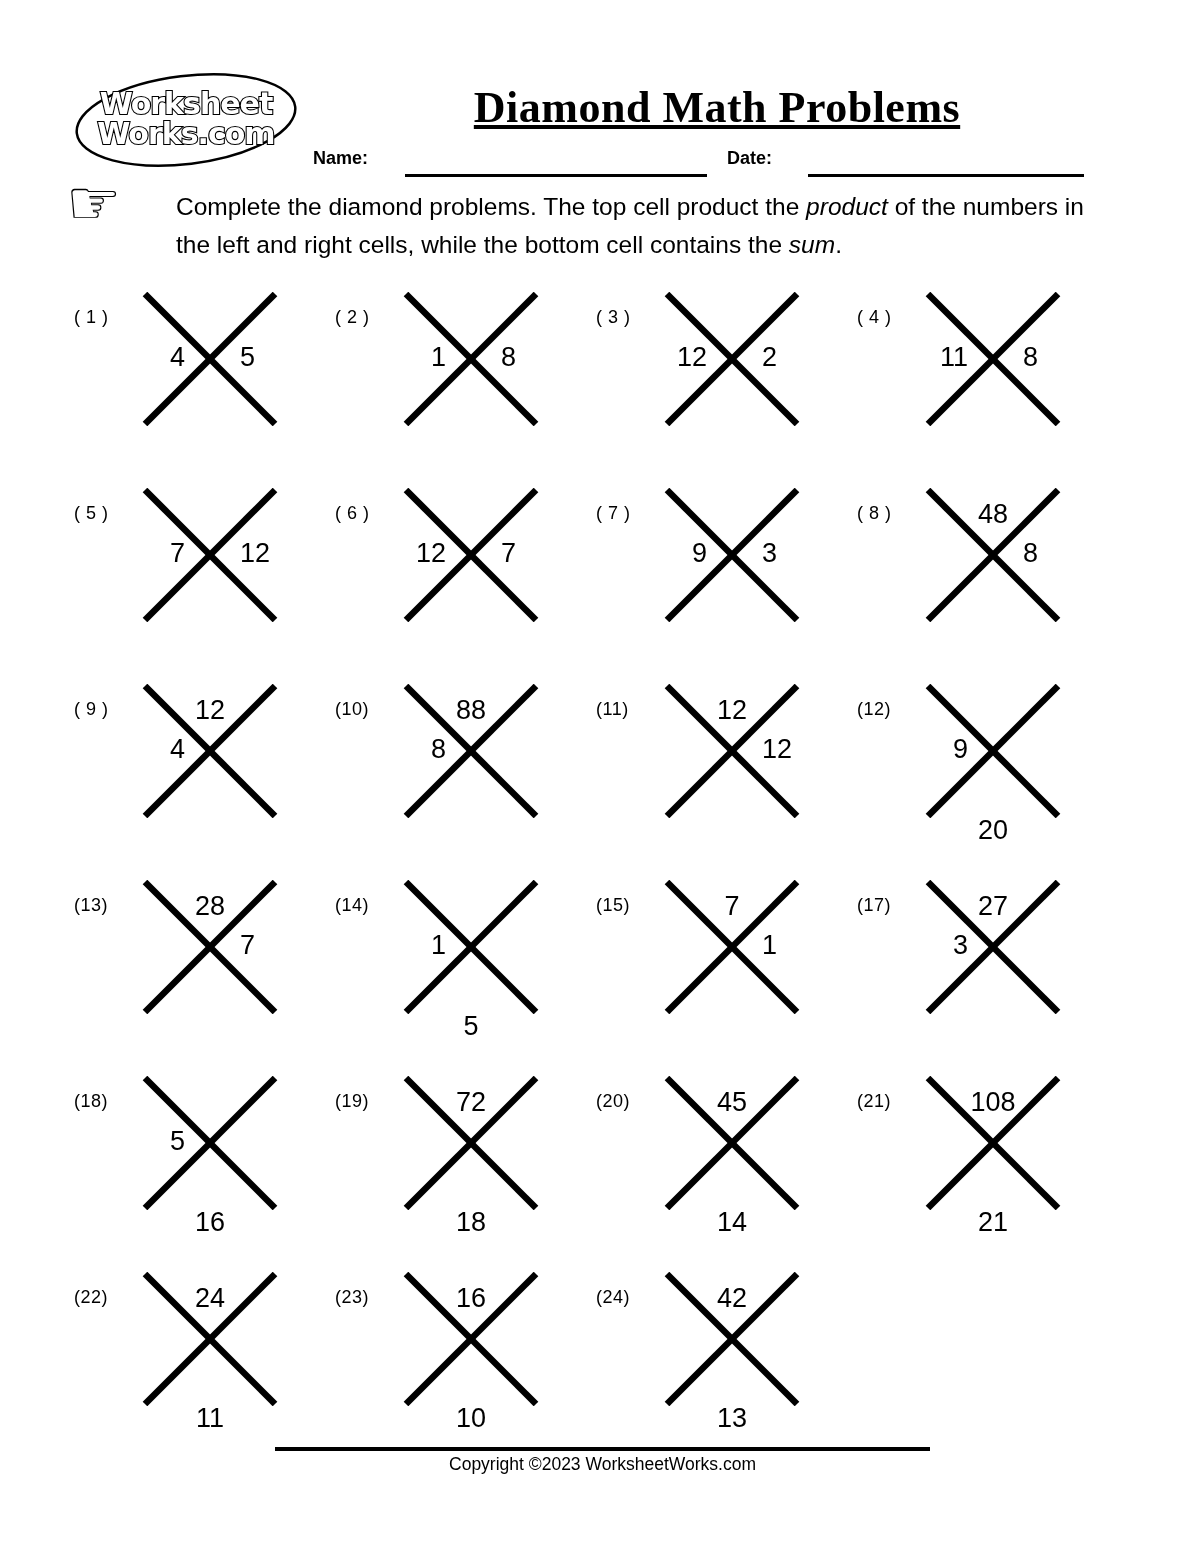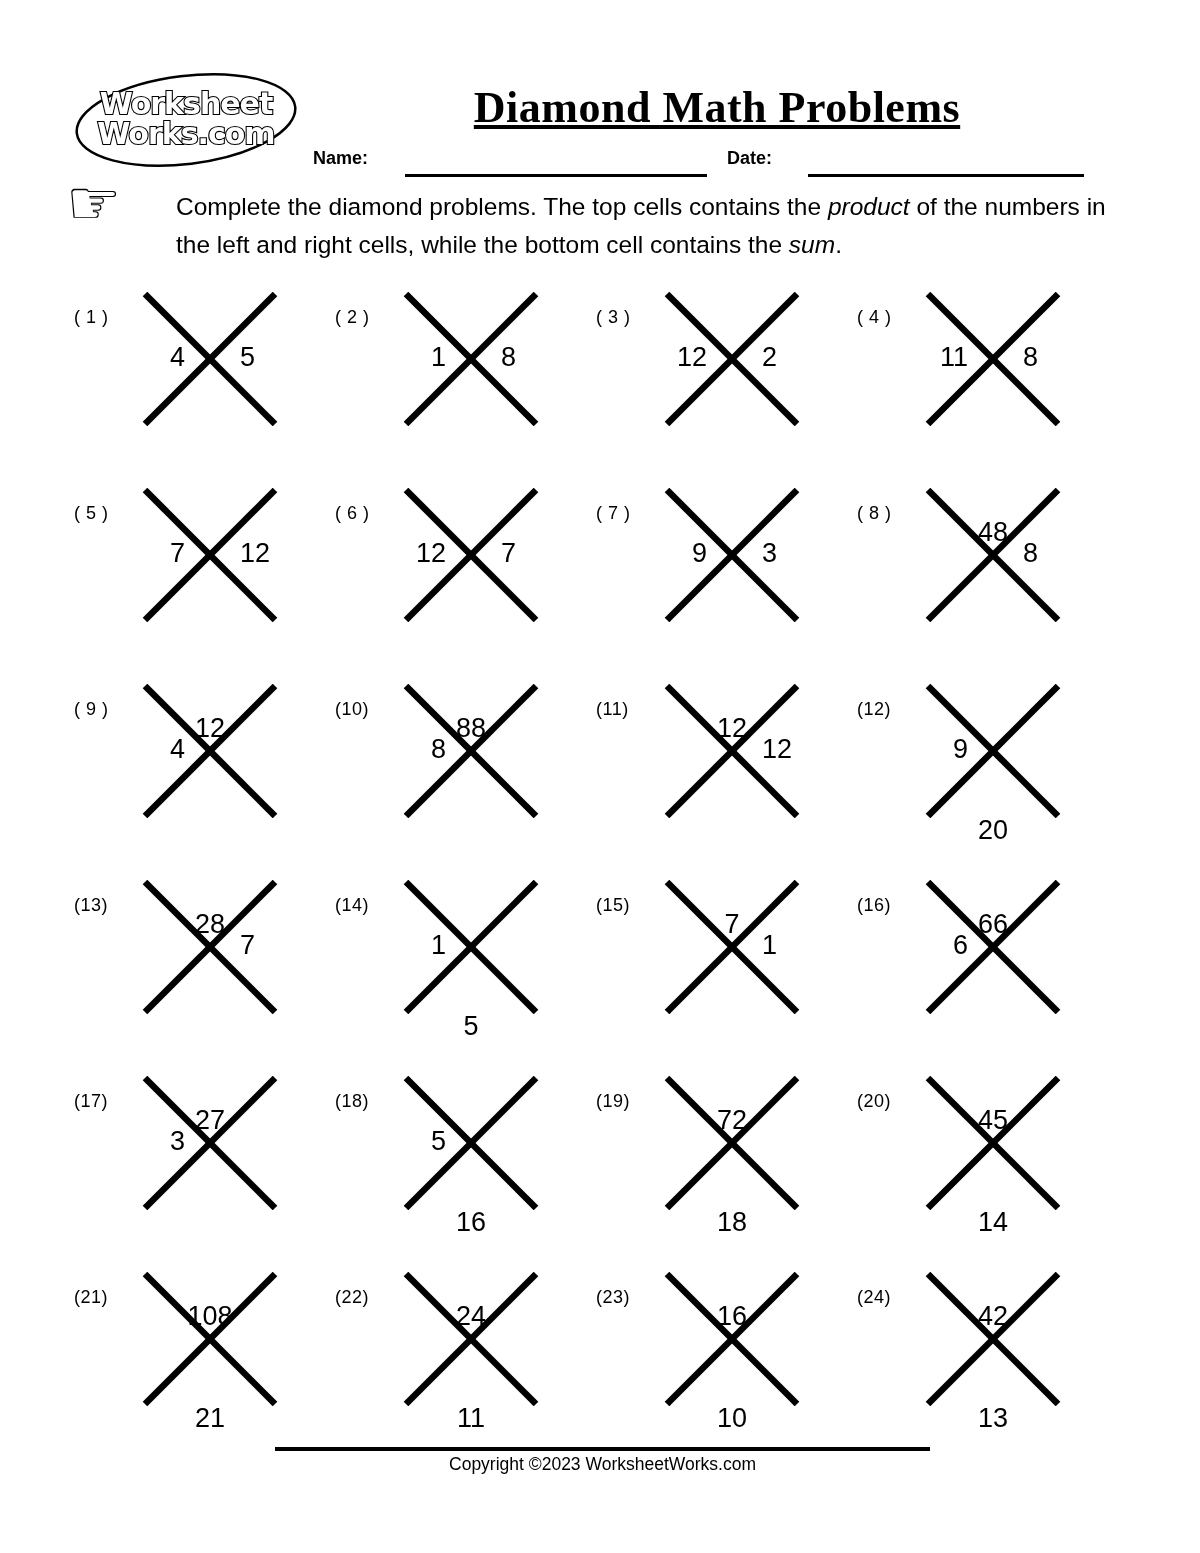--- a/index.html
+++ b/index.html
@@ -45,21 +45,21 @@
   }
   .cell { position:relative; }
   .plabel {
     position:absolute; left:4px; top:15px;
     font-size:18px; letter-spacing:0.5px; white-space:pre;
   }
   .xwrap { position:absolute; left:72px; top:0px; width:136px; height:134px; }
   .num {
     position:absolute; font-size:27px; line-height:27px; white-space:nowrap;
   }
-  .num-top    { left:140px; top:13px;  transform:translateX(-50%);margin-top:18px; }
+  .num-top    { left:140px; top:13px;  transform:translateX(-50%); }
   .num-bottom { left:140px; top:93px;  transform:translateX(-50%);margin-top:40px; }
   .num-left   { right:146px; top:52px; text-align:right; }
   .num-right  { left:170px;  top:52px; }
 
   
   .footer-rule { position:absolute; left:275px; top:1447px; width:655px; height:4px; background:#000; }
   .footer-text {
     position:absolute; left:275px; top:1454px; width:655px;
     text-align:center; font-size:17.5px;
   }
@@ -77,21 +77,21 @@
 
 <div class="page-title">Diamond Math Problems</div>
 
 <span class="field-label name-label">Name:</span>
 <div class="write-line name-line"></div>
 <span class="field-label date-label">Date:</span>
 <div class="write-line date-line"></div>
 
 <div class="hand-icon">☞</div>
 <div class="instructions">
-  <span>Complete the diamond problems. The top cells contains the </span><span class="em">product</span><span> of the numbers in the left and right cells, while the bottom cell contains the </span><span class="em">sum</span><span>.</span>
+  <span>Complete the diamond problems. The top cell product the </span><span class="em">product</span><span> of the numbers in the left and right cells, while the bottom cell contains the </span><span class="em">sum</span><span>.</span>
 </div>
 
 <div class="problems">
   <div class="cell">
     <span class="plabel">( 1 )</span>
     <span class="xwrap">
       <svg width="136" height="134" viewBox="0 0 136 134">
         <line x1="3" y1="2" x2="133" y2="132" stroke="#000" stroke-width="6.5"></line>
         <line x1="133" y1="2" x2="3" y2="132" stroke="#000" stroke-width="6.5"></line>
       </svg>
@@ -261,31 +261,20 @@
     <span class="xwrap">
       <svg width="136" height="134" viewBox="0 0 136 134">
         <line x1="3" y1="2" x2="133" y2="132" stroke="#000" stroke-width="6.5"></line>
         <line x1="133" y1="2" x2="3" y2="132" stroke="#000" stroke-width="6.5"></line>
       </svg>
     </span>
   <span class="num num-top">7</span>
       <span class="num num-right">1</span>
     </div>
 
-  <div class="cell">
-    <span class="plabel">(16)</span>
-    <span class="xwrap">
-      <svg width="136" height="134" viewBox="0 0 136 134">
-        <line x1="3" y1="2" x2="133" y2="132" stroke="#000" stroke-width="6.5"></line>
-        <line x1="133" y1="2" x2="3" y2="132" stroke="#000" stroke-width="6.5"></line>
-      </svg>
-    </span>
-  <span class="num num-top">66</span>
-      <span class="num num-left">6</span>
-    </div>
 
   <div class="cell">
     <span class="plabel">(17)</span>
     <span class="xwrap">
       <svg width="136" height="134" viewBox="0 0 136 134">
         <line x1="3" y1="2" x2="133" y2="132" stroke="#000" stroke-width="6.5"></line>
         <line x1="133" y1="2" x2="3" y2="132" stroke="#000" stroke-width="6.5"></line>
       </svg>
     </span>
   <span class="num num-top">27</span>

